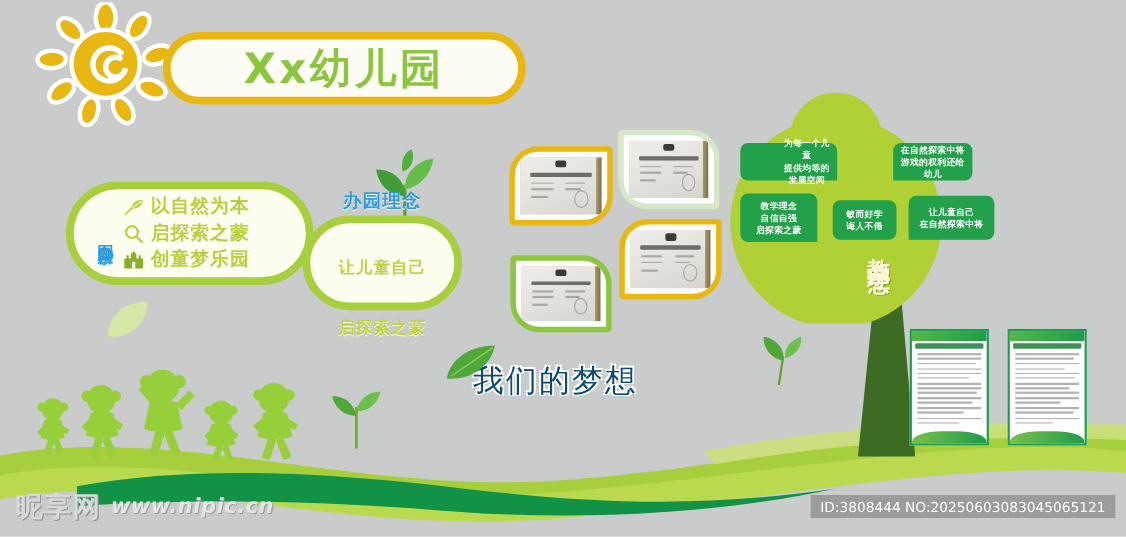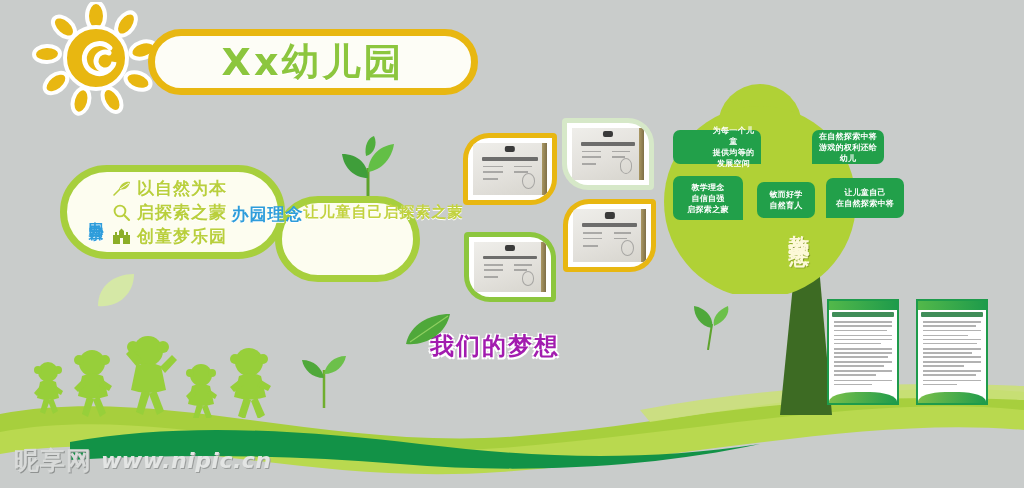--- a/index.html
+++ b/index.html
@@ -68,22 +68,22 @@
     white-space:nowrap;
   }
 
   
   #idea-panel{
     left:275px;top:196px;width:145px;height:86px;
     background:#fdfdf0;
     border:7px solid #a7cf3d;
     border-radius:43px;
     box-sizing:border-box;
-    display:flex;flex-direction:row;
-    align-items:flex-start;justify-content:center;
+    display:flex;flex-direction:column;
+    align-items:center;justify-content:center;gap:36px;
   }
   #idea-title{
     font-size:17px;font-weight:bold;color:#2e9ddb;
     letter-spacing:1px;margin-bottom:4px;
     text-shadow:0 1px 0 #fff;white-space:nowrap;
   }
   .idea-sub{
     font-size:15px;font-weight:bold;color:#c2d23f;
     letter-spacing:1px;line-height:19px;
     text-shadow:0 1px 0 #fff;white-space:nowrap;
@@ -151,21 +151,21 @@
     font-size:21px;font-weight:bold;color:#fdf9d8;
     line-height:30px;text-align:center;
     writing-mode:vertical-rl;
     letter-spacing:4px;
     text-shadow:1px 1px 0 rgba(0,0,0,.18);
   }
 
   
   #slogan-small{left:430px;top:330px;}
   .slog-line{
-    font-size:24px;font-weight:bold;color:#a21caf;
+    font-size:28px;font-weight:normal;color:#0c4a6e;
     letter-spacing:2px;line-height:32px;
     text-shadow:
       -1.5px -1.5px 0 #fff, 1.5px -1.5px 0 #fff,
       -1.5px 1.5px 0 #fff, 1.5px 1.5px 0 #fff;
     white-space:nowrap;
   }
   #slogan-big{
     left:600px;top:326px;
     font-size:54px;font-weight:bold;color:#2e9e41;
     letter-spacing:4px;line-height:58px;
@@ -202,21 +202,21 @@
   }
 
   
   #wm{left:14px;top:448px;display:flex;align-items:center;}
   #wm-cn{
     font-size:25px;font-weight:bold;color:#d8dad9;
     letter-spacing:1px;line-height:1;
     text-shadow:1px 1px 0 #8f9291;
   }
   #wm-url{
-    margin-left:9px;font-size:22px;font-style:italic;font-weight:bold;
+    margin-left:9px;font-size:19px;font-style:italic;font-weight:bold;
     color:#e3e5e4;letter-spacing:.5px;line-height:1;
     text-shadow:1px 1px 0 #9a9d9c;
   }
   #idbar{
     right:10px;top:450px;
     background:#9a9d9c;color:#ffffff;
     font-size:12.5px;padding:3px 9px;line-height:15px;
     white-space:nowrap;
   }
 </style>
@@ -460,21 +460,21 @@
     <span>
       <span>教学理念</span><br>
       <span>自信自强</span><br>
       <span>启探索之蒙</span>
     </span>
   </div>
 
   <div class="bubble" style="left:757px;top:182px;width:58px;height:36px;border-radius:7px;">
     <span>
       <span>敏而好学</span><br>
-      <span>自然育人</span>
+      <span>诲人不倦</span>
     </span>
   </div>
 
   <div class="bubble" style="left:826px;top:178px;width:78px;height:40px;border-radius:7px 7px 7px 0;">
     <span>
       <span>让儿童自己</span><br>
       <span>在自然探索中将</span>
     </span>
   </div>
 
@@ -534,14 +534,15 @@
     <div class="doc-txt" style="left:7%;top:77%;width:86%;"></div>
     <div class="doc-txt" style="left:7%;top:81%;width:50%;"></div>
     <div class="doc-foot"></div>
   </div>
 
   <div id="wm" class="abs nosel">
     <span id="wm-cn">昵享网</span>
     <span id="wm-url">www.nipic.cn</span>
   </div>
 
+  <div id="idbar" class="abs nosel">ID:3808444 NO:20250603083045065121</div>
 
 </div>
 
 </body></html>

